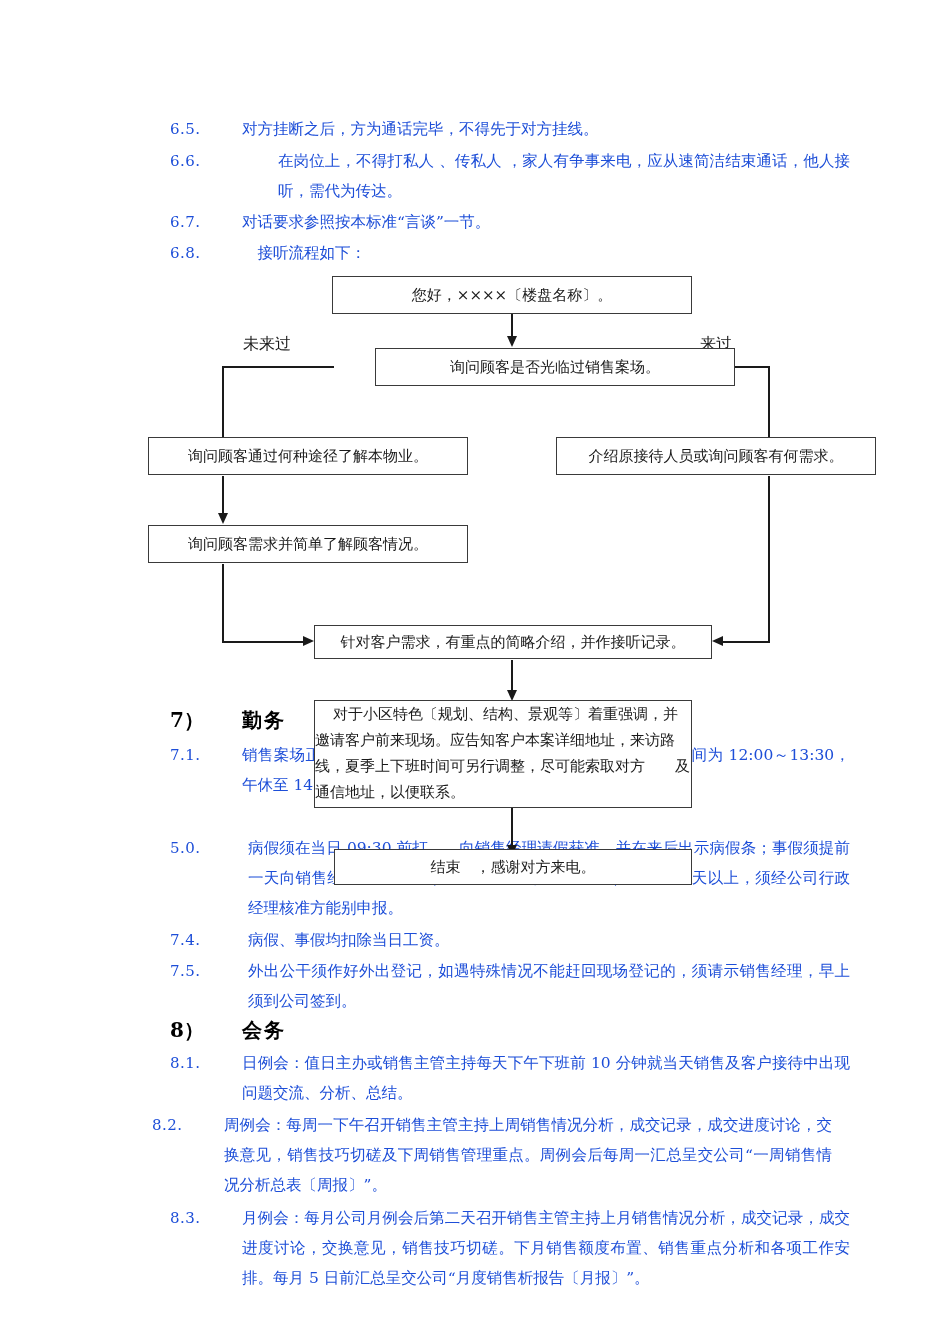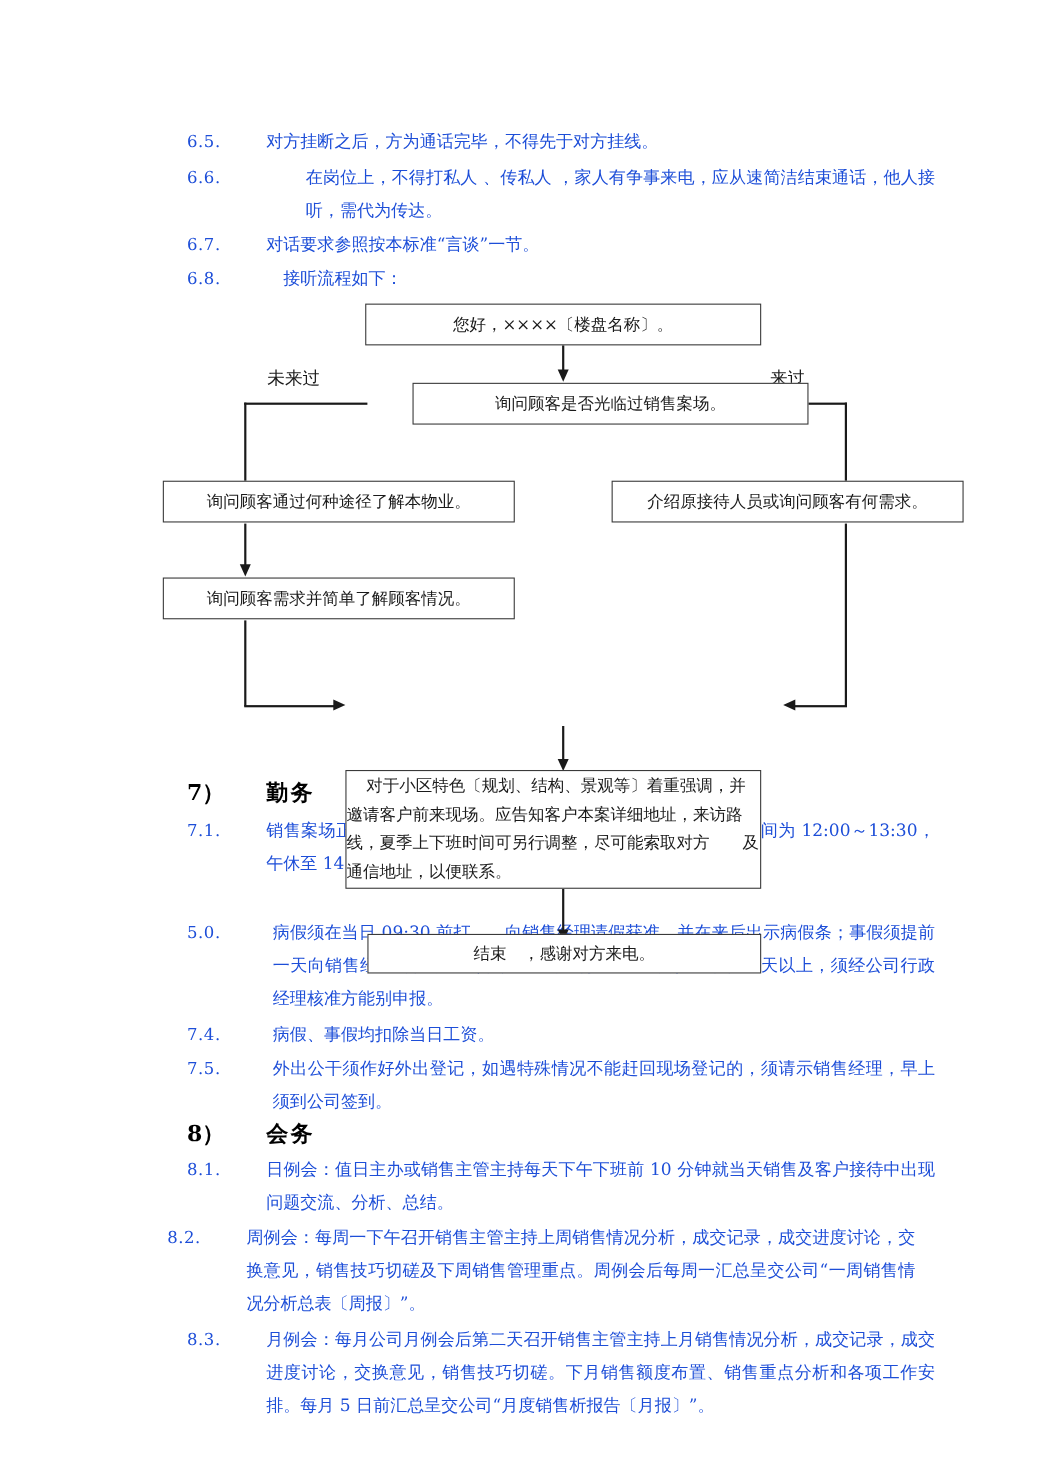--- a/index.html
+++ b/index.html
@@ -244,20 +244,23 @@
   </div>
 
   <div class="fc-box center-v" style="left:556px; top:437px; width:320px; height:38px;">
     <span class="inner">介绍原接待人员或询问顾客有何需求。</span>
   </div>
 
   <div class="fc-box center-v" style="left:148px; top:525px; width:320px; height:38px;">
     <span class="inner">询问顾客需求并简单了解顾客情况。</span>
   </div>
 
+  <div class="fc-box overflow-txt" style="left:314px; top:625px; width:398px; height:34px;">
+    <span class="inner" style="display:block; padding-top:3px;">针对客户需求，有重点的简略介绍，并作接听记录。</span>
+  </div>
 
   <div class="fc-box big" style="left:314px; top:700px; width:378px; height:108px;">
     <span class="inner">对于小区特色〔规划、结构、景观等〕着重强调，并邀请客户前来现场。应告知客户本案详细地址，来访路线，夏季上下班时间可另行调整，尽可能索取对方　　及通信地址，以便联系。</span>
   </div>
 
   <div class="fc-box center-v" style="left:334px; top:849px; width:358px; height:36px;">
     <span class="inner">结束　，感谢对方来电。</span>
   </div>
 
 </div>

